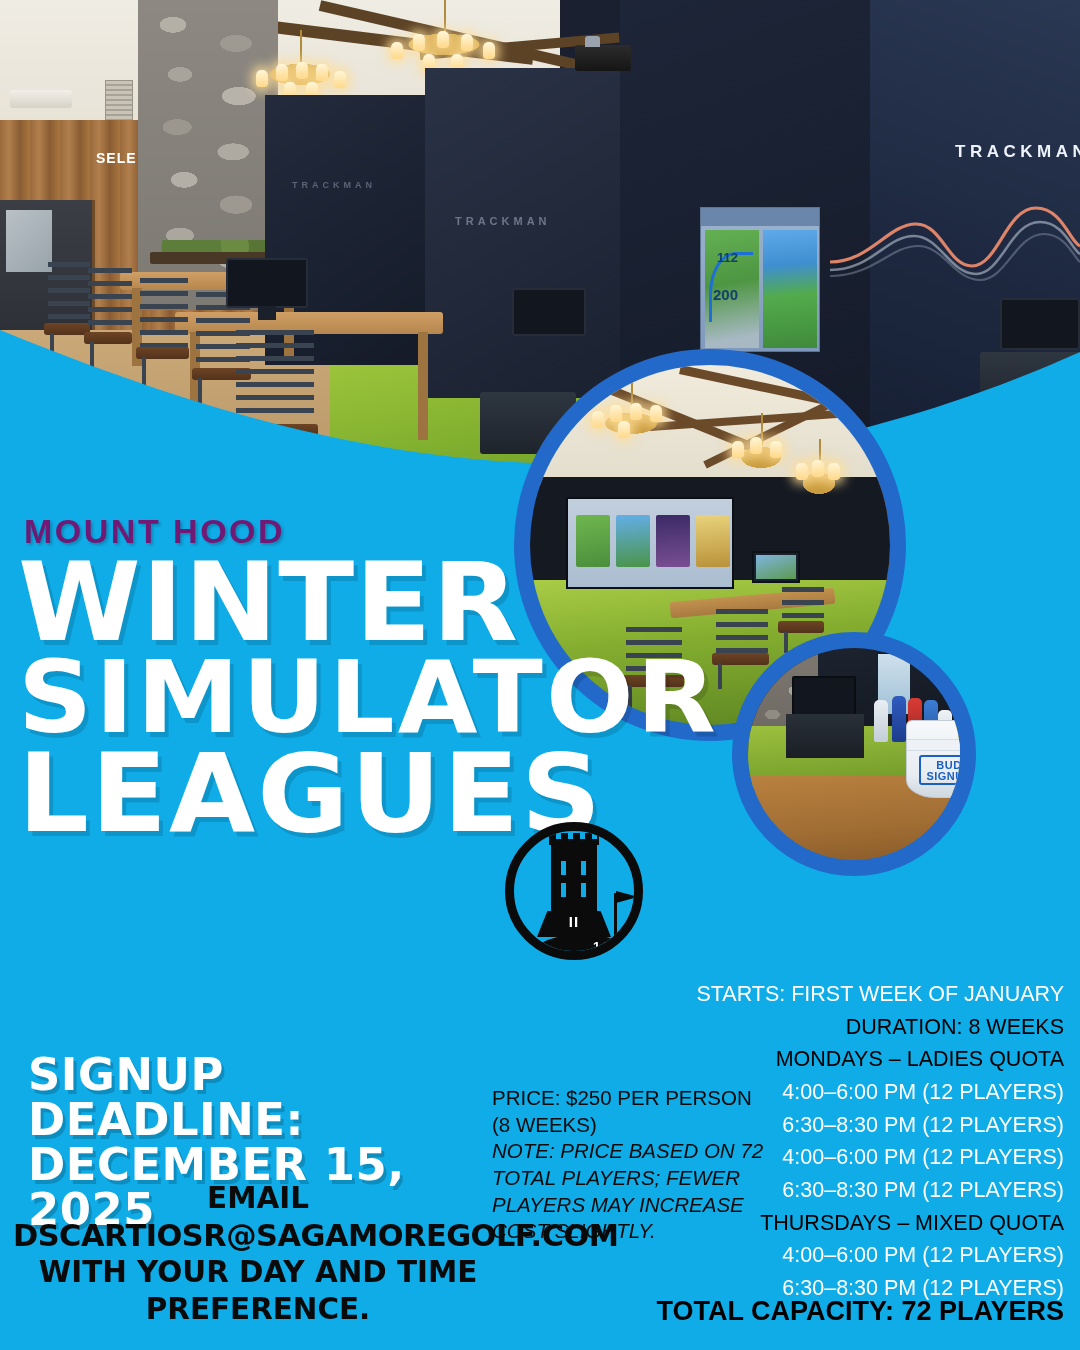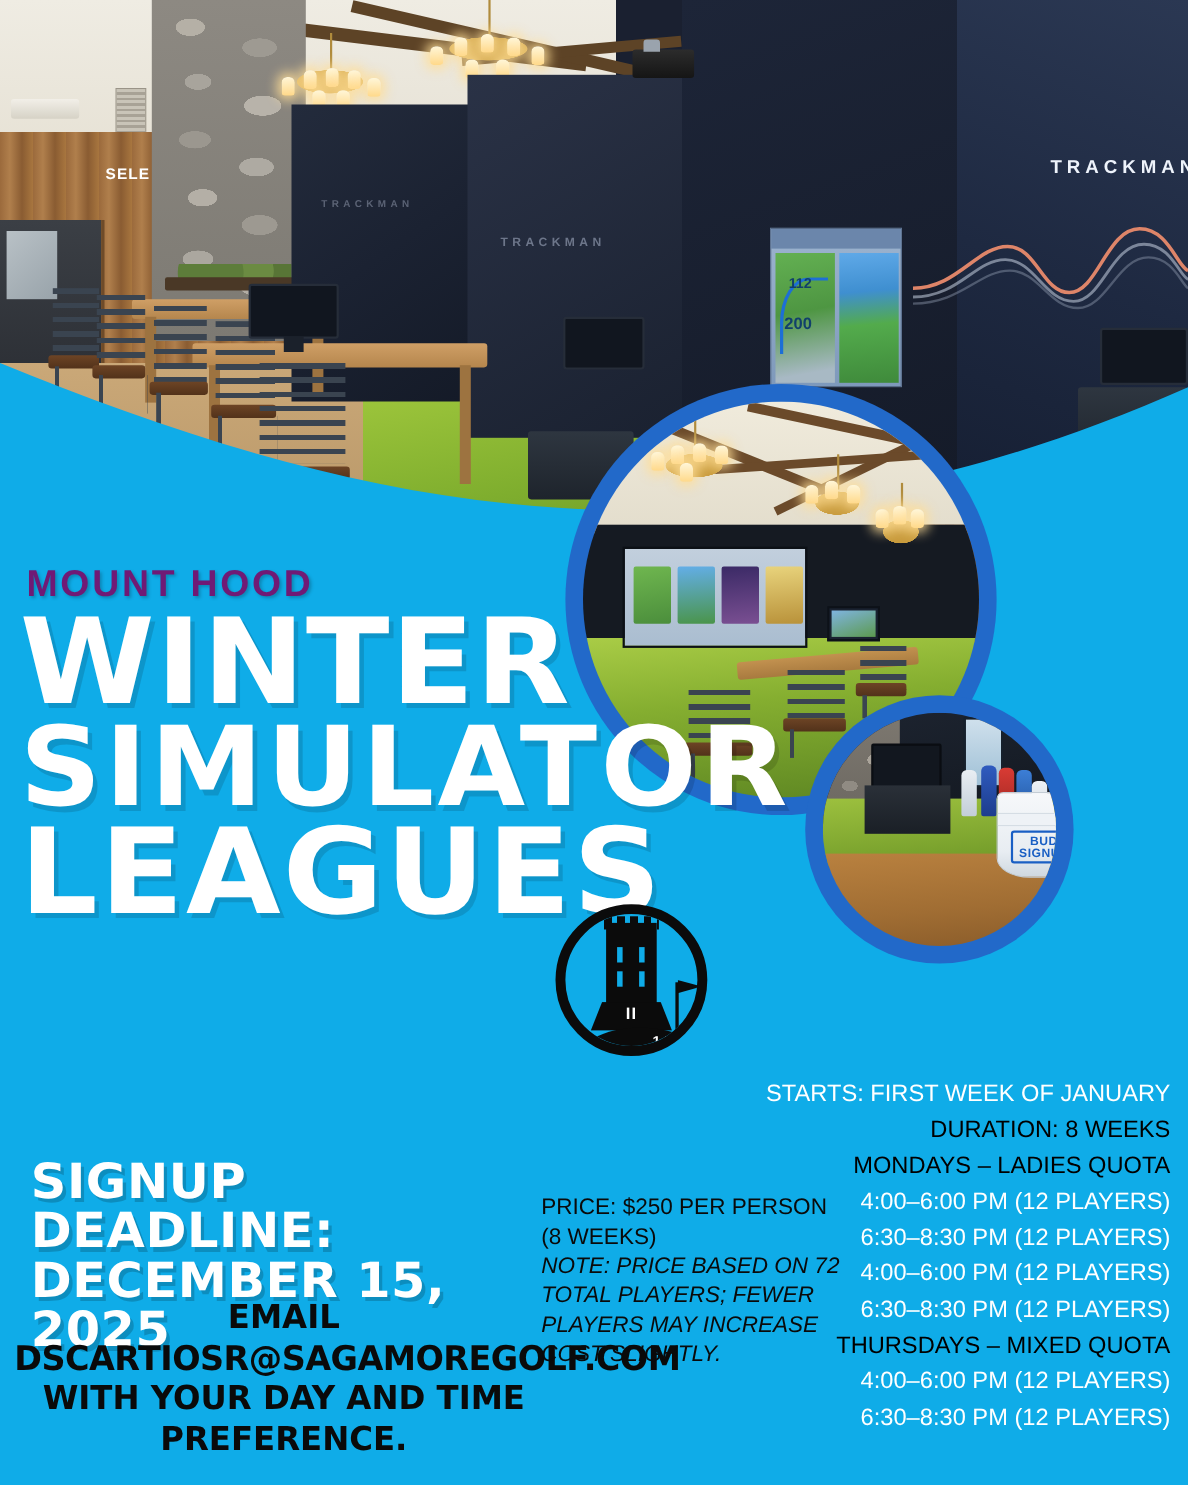--- a/index.html
+++ b/index.html
@@ -533,14 +533,15 @@
       <div class="k">MONDAYS – LADIES QUOTA</div>
       <div class="w">4:00–6:00 PM (12 PLAYERS)</div>
       <div class="w">6:30–8:30 PM (12 PLAYERS)</div>
       <div class="w">4:00–6:00 PM (12 PLAYERS)</div>
       <div class="w">6:30–8:30 PM (12 PLAYERS)</div>
       <div class="k">THURSDAYS – MIXED QUOTA</div>
       <div class="w">4:00–6:00 PM (12 PLAYERS)</div>
       <div class="w">6:30–8:30 PM (12 PLAYERS)</div>
     </div>
 
+  <div class="capacity">TOTAL CAPACITY: 72 PLAYERS</div>
 
 </div>
 
 </body></html>

